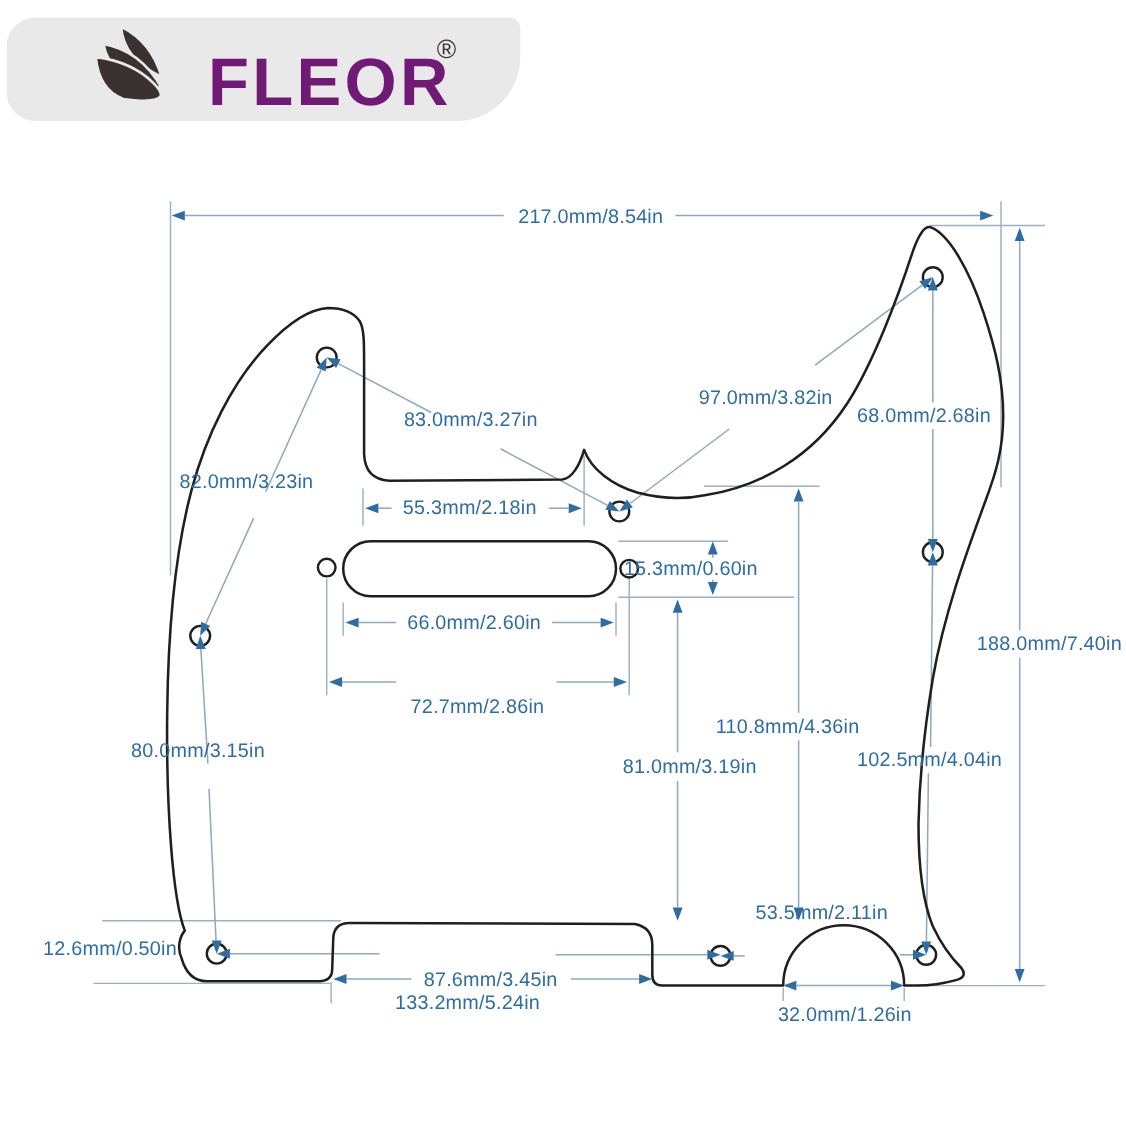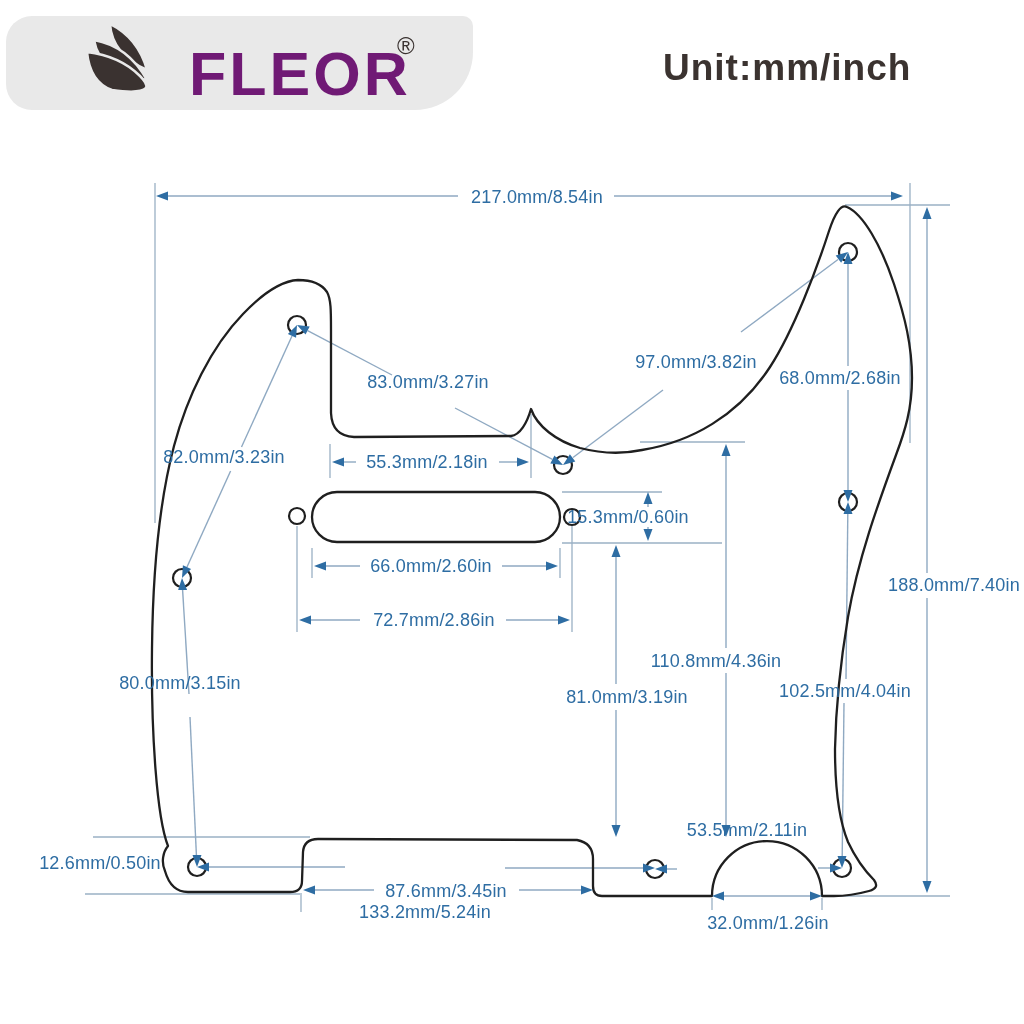--- a/index.html
+++ b/index.html
@@ -30,21 +30,20 @@
     <svg width="467" height="94" viewBox="0 0 467 94">
       <g fill="#3a3230" stroke="#e9e9e9" stroke-width="2.5">
         <path d="M 141 54 Q 132 22 104 8 Q 106 38 141 54 Z"></path>
         <path d="M 141 64 Q 122 30 88 24 Q 94 58 141 64 Z"></path>
         <path d="M 140 72 Q 134 78 106 74 Q 84 66 81 36 Q 114 40 134 60 Q 142 68 140 72 Z"></path>
       </g>
     </svg>
     <div class="brand">FLEOR</div>
     <div class="reg">®</div>
   </div>
-  <div class="unit">Unit:mm/inch</div>
 
   <svg class="diagram" width="1024" height="1024" viewBox="0 0 1024 1024">
 
     <g class="ext">
       <line x1="155" y1="183" x2="155" y2="523"></line>
       <line x1="910" y1="183" x2="910" y2="443"></line>
       <line x1="845" y1="205" x2="950" y2="205"></line>
       <line x1="640" y1="442" x2="745" y2="442"></line>
       <line x1="330" y1="444" x2="330" y2="478"></line>
       <line x1="531" y1="414" x2="531" y2="478"></line>
@@ -195,25 +194,25 @@
         <polygon points="593,890 581,885.5 581,894.5"></polygon>
       <polygon points="712,896 724,891.5 724,900.5"></polygon>
         <polygon points="822,896 810,891.5 810,900.5"></polygon>
     </g>
   </svg>
 
   <div class="dim-label" style="left:537px;top:197px">217.0mm/8.54in</div>
   <div class="dim-label" style="left:696px;top:362px">97.0mm/3.82in</div>
   <div class="dim-label" style="left:840px;top:378px">68.0mm/2.68in</div>
   <div class="dim-label" style="left:428px;top:382px">83.0mm/3.27in</div>
-  <div class="dim-label" style="left:224px;top:457px">82.0mm/3.23in</div>
+  <div class="dim-label" style="left:224px;top:438px">82.0mm/3.23in</div>
   <div class="dim-label" style="left:427px;top:462px">55.3mm/2.18in</div>
   <div class="dim-label" style="left:628px;top:517px">15.3mm/0.60in</div>
   <div class="dim-label" style="left:431px;top:566px">66.0mm/2.60in</div>
-  <div class="dim-label" style="left:434px;top:620px">72.7mm/2.86in</div>
+  <div class="dim-label" style="left:434px;top:643px">72.7mm/2.86in</div>
   <div class="dim-label" style="left:954px;top:585px">188.0mm/7.40in</div>
   <div class="dim-label" style="left:716px;top:661px">110.8mm/4.36in</div>
   <div class="dim-label" style="left:627px;top:697px">81.0mm/3.19in</div>
   <div class="dim-label" style="left:845px;top:691px">102.5mm/4.04in</div>
   <div class="dim-label" style="left:180px;top:683px">80.0mm/3.15in</div>
   <div class="dim-label" style="left:100px;top:863px">12.6mm/0.50in</div>
   <div class="dim-label" style="left:425px;top:912px">133.2mm/5.24in</div>
   <div class="dim-label" style="left:747px;top:830px">53.5mm/2.11in</div>
   <div class="dim-label" style="left:446px;top:891px">87.6mm/3.45in</div>
   <div class="dim-label" style="left:768px;top:923px">32.0mm/1.26in</div>

